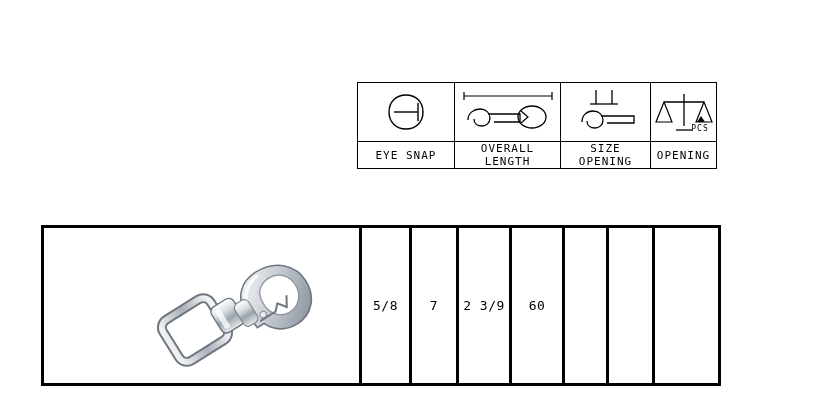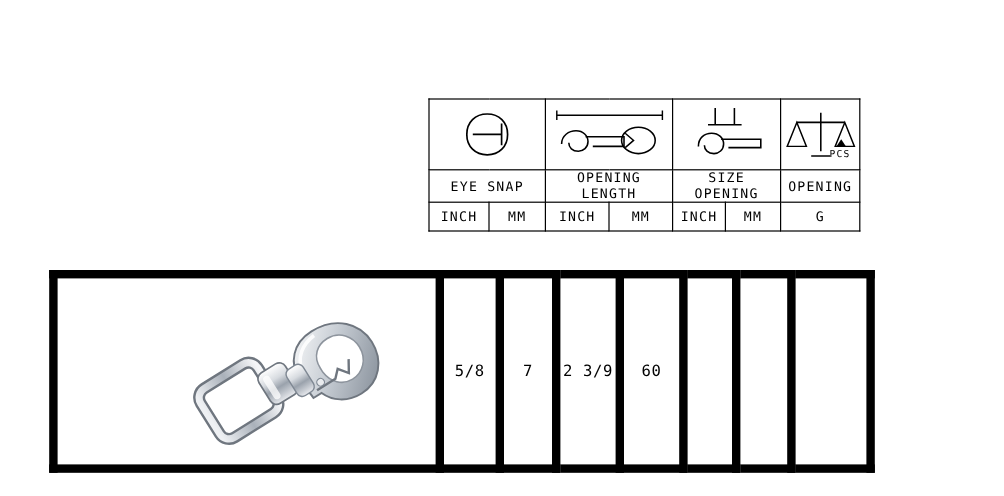--- a/index.html
+++ b/index.html
@@ -58,21 +58,21 @@
 
   
   .product-table {
     position: absolute;
     left: 41px;
     top: 225px;
     border-collapse: collapse;
     table-layout: fixed;
   }
   .product-table td {
-    border: 7px solid #000000;
+    border: 3px solid #000000;
     height: 155px;
     vertical-align: middle;
     text-align: center;
     font-size: 13px;
     padding: 0;
     letter-spacing: 0.5px;
   }
   .product-table td.img-cell {
     width: 315px;
     position: relative;
@@ -146,32 +146,23 @@
           <path d="M50 16 L42 36 L58 36 Z" stroke="#000" stroke-width="1.2" fill="none"></path>
           <path d="M22 44 L38 44" stroke="#000" stroke-width="1.3" fill="none"></path>
           <path d="M47 30 L43 36 L51 36 Z" fill="#000"></path>
           <text x="46" y="45" font-family="DejaVu Sans Mono, monospace" font-size="8" text-anchor="middle" fill="#000">PCS</text>
         </svg>
       </span>
     </td>
   </tr>
   <tr class="name-row">
     <td colspan="2">EYE SNAP</td>
-    <td colspan="2">OPENING  LENGTH</td>
+    <td colspan="2">OVERALL  LENGTH</td>
     <td colspan="2">SIZE  OPENING</td>
     <td>OPENING</td>
-  </tr>
-  <tr class="unit-row">
-    <td>INCH</td>
-    <td>MM</td>
-    <td>INCH</td>
-    <td>MM</td>
-    <td>INCH</td>
-    <td>MM</td>
-    <td>G</td>
   </tr>
 </tbody>
   </table>
 
 <table class="product-table">
   <colgroup>
     <col style="width:315px">
     <col class="c-inch1">
       <col class="c-mm1">
     <col class="c-inch2">

